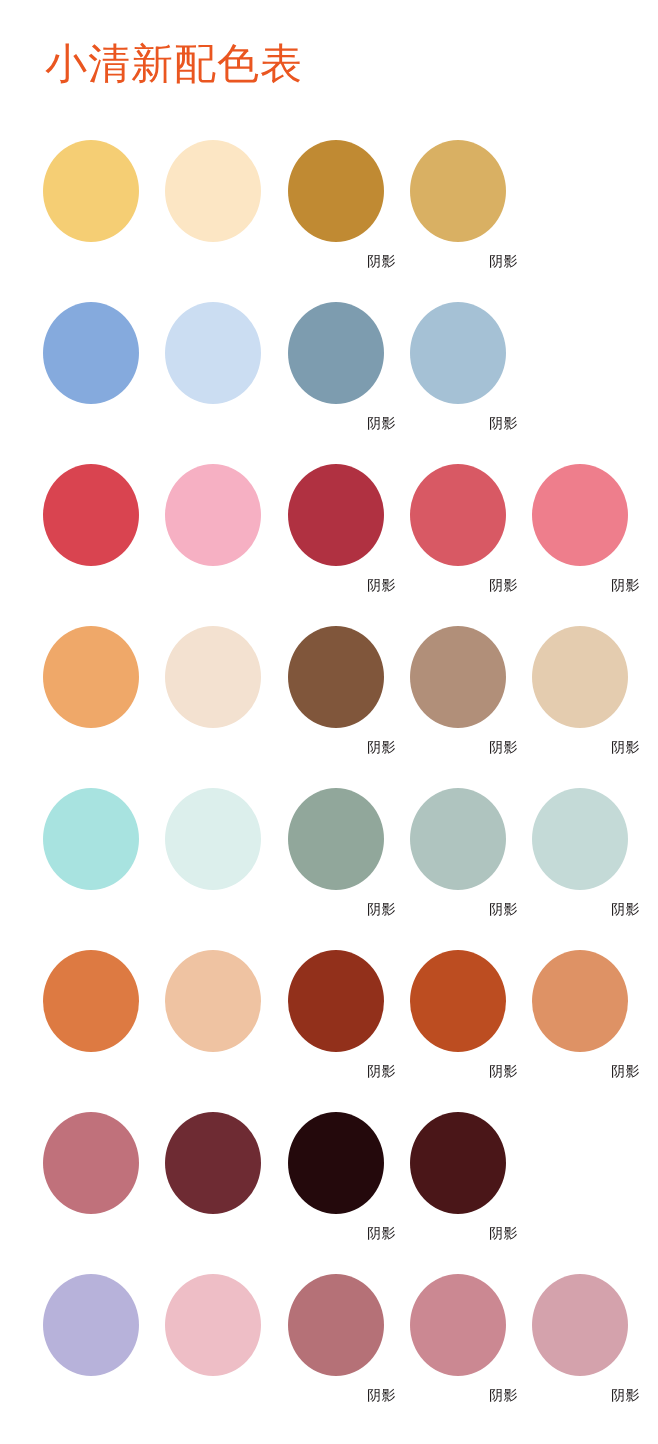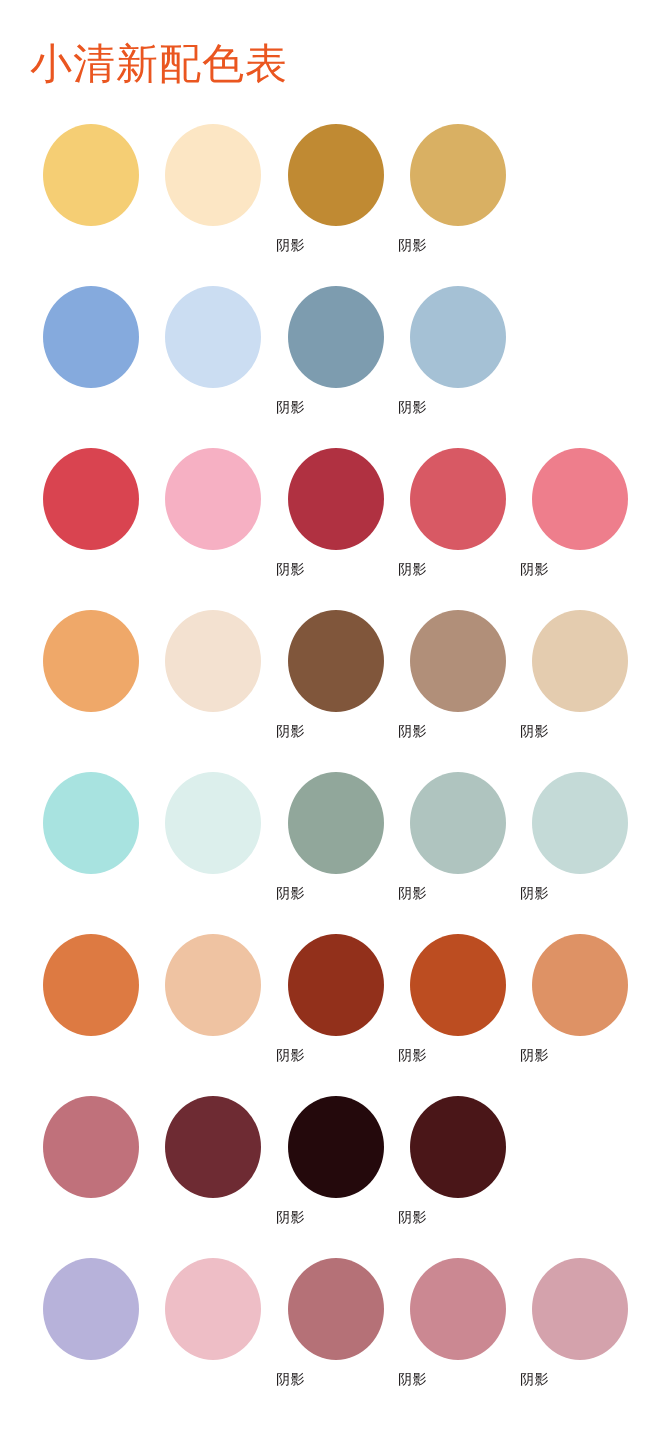--- a/index.html
+++ b/index.html
@@ -16,21 +16,21 @@
   }
   .page {
     width: 658px;
     height: 1444px;
     background: #ffffff;
     position: relative;
     box-sizing: border-box;
   }
   .title {
     position: absolute;
-    left: 30px;
+    left: 45px;
     top: 38px;
     font-size: 42px;
     line-height: 52px;
     font-weight: 400;
     letter-spacing: 1px;
     color: #EA5620;
     white-space: nowrap;
     font-family: "DejaVu Sans", "Liberation Sans", sans-serif;
   }
   .swatch-grid {
@@ -39,24 +39,24 @@
     top: 118px;
     width: 658px;
   }
   .swatch-row {
     position: relative;
     height: 162px;
     width: 658px;
   }
   .swatch-cell {
     position: absolute;
-    top: 0;
+    top: 16px;
     width: 120px;
     height: 162px;
-    text-align: left;
+    text-align: right;
   }
   .swatch-dot {
     width: 96px;
     height: 102px;
     border-radius: 50%;
     margin: 6px auto 0 auto;
     display: block;
   }
   .swatch-label {
     margin-top: 10px;

